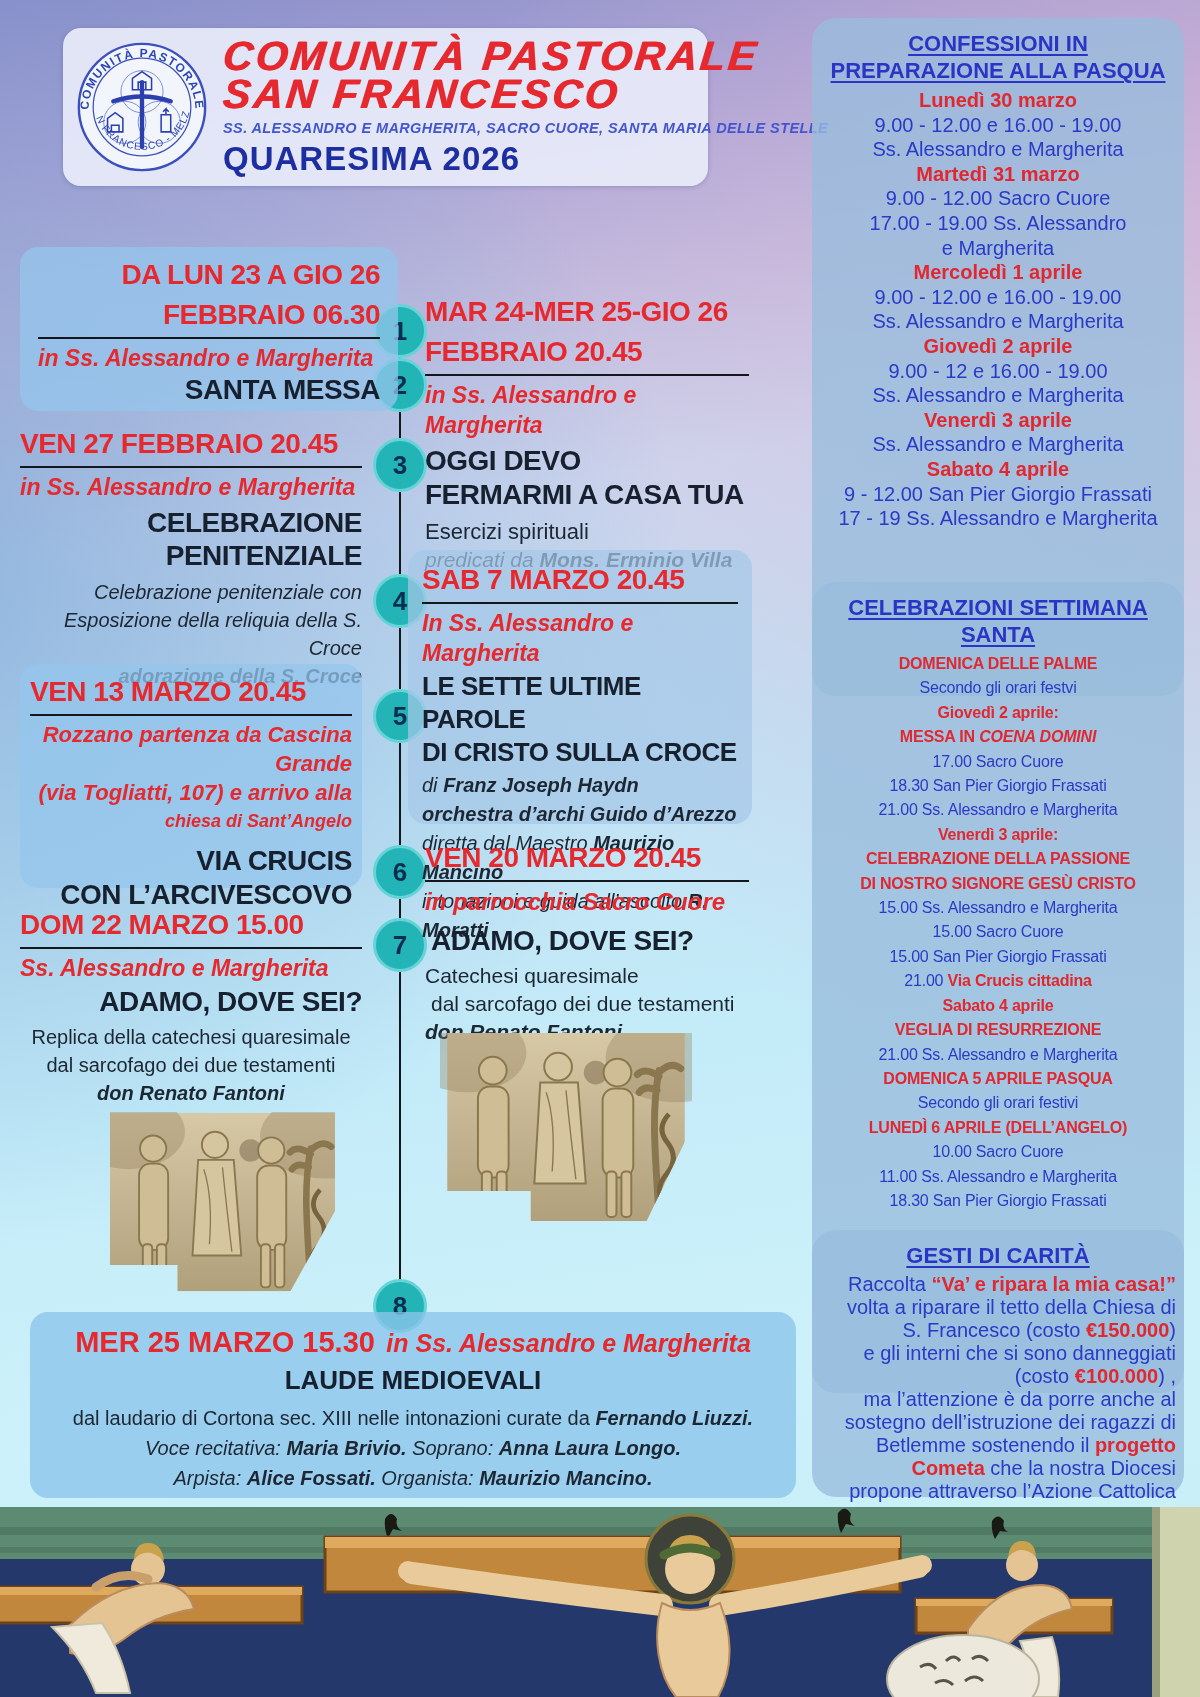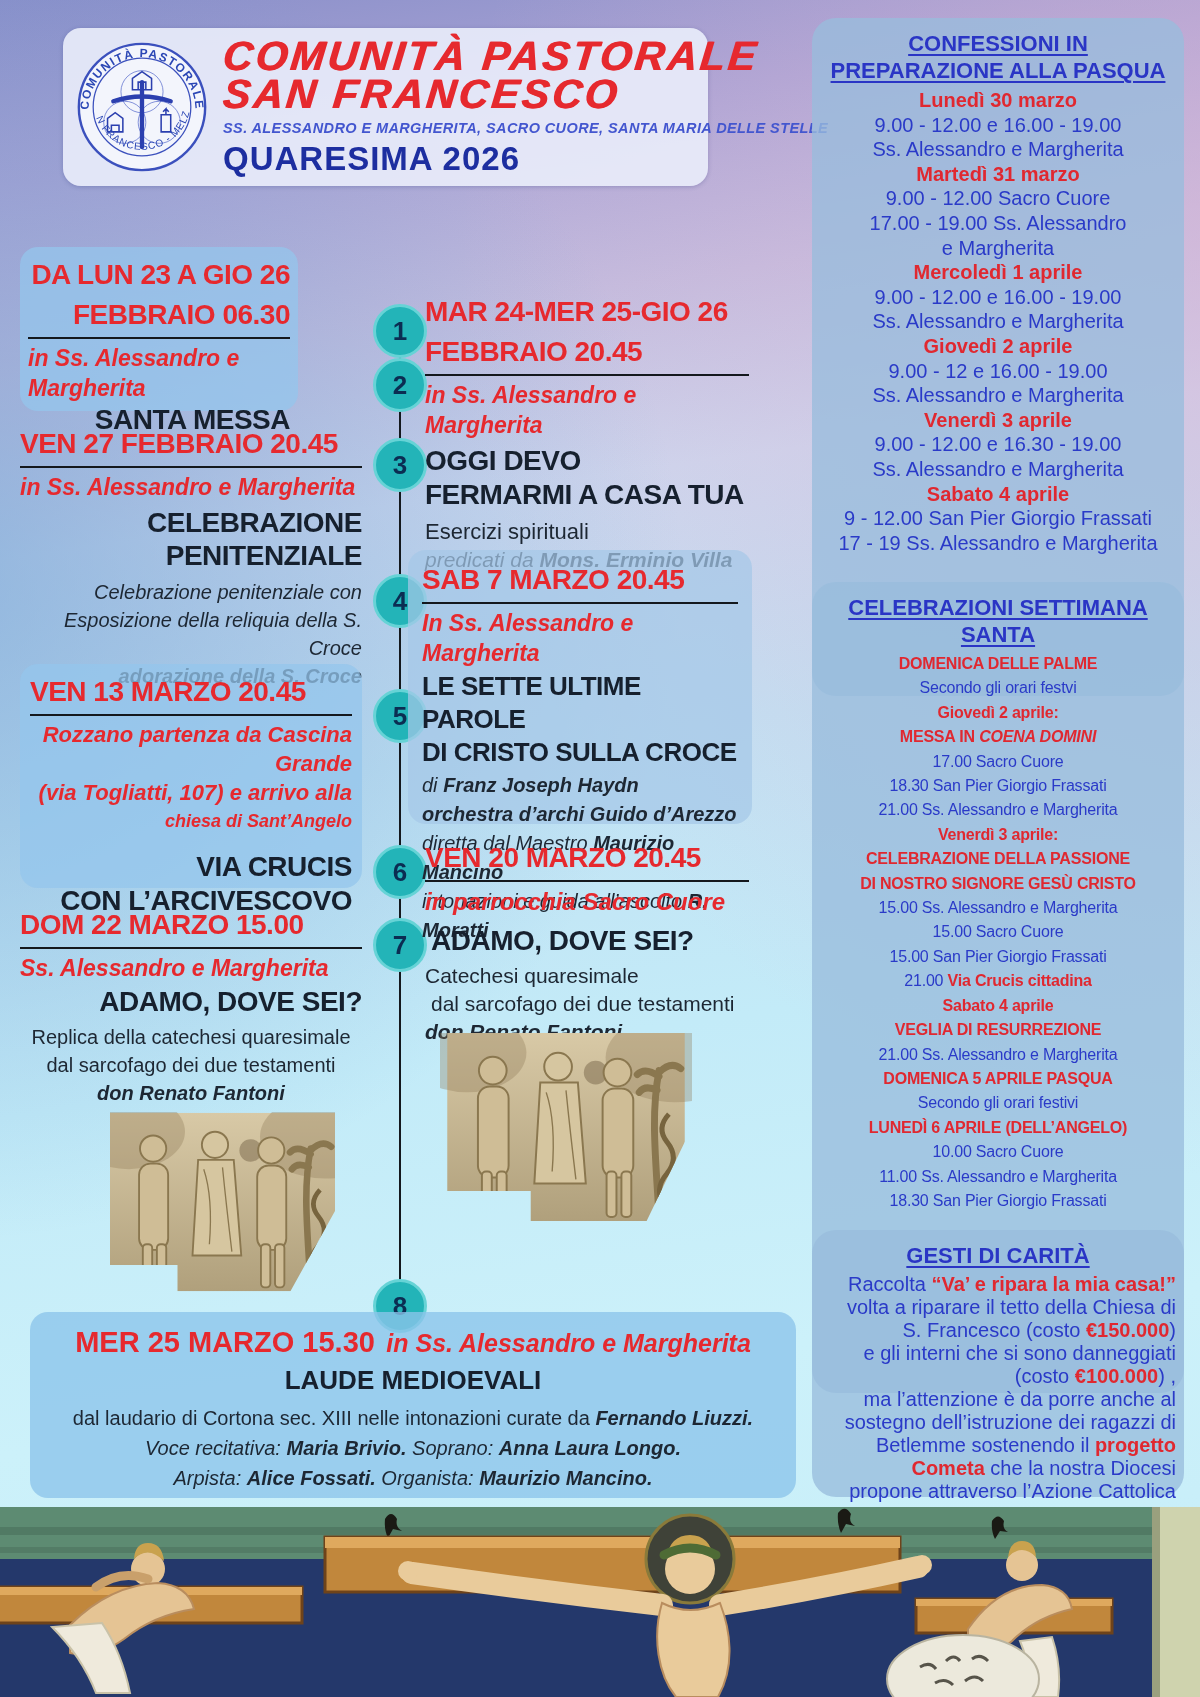--- a/index.html
+++ b/index.html
@@ -120,21 +120,21 @@
   <div class="abs tl-dot" style="left:373px;top:845px;">
       <span>6</span>
     </div>
   <div class="abs tl-dot" style="left:373px;top:918px;">
       <span>7</span>
     </div>
   <div class="abs tl-dot" style="left:373px;top:1279px;">
       <span>8</span>
     </div>
 
-  <section class="abs card bg-left" style="left:20px;top:247px;width:278px;height:164px;padding:8px 8px;">
+  <section class="abs card bg-left" style="left:20px;top:247px;width:378px;height:164px;padding:8px 18px;">
     <div class="date t-r">DA LUN 23 A GIO 26</div>
     <div class="date t-r">FEBBRAIO 06.30</div>
     <div class="rule"></div>
     <div class="loc">in Ss. Alessandro e Margherita</div>
     <div class="btitle t-r">SANTA MESSA</div>
   </section>
 
   <section class="abs" style="left:20px;top:424px;width:342px;">
     <div class="date">VEN 27 FEBBRAIO 20.45</div>
     <div class="rule"></div>
@@ -145,21 +145,21 @@
     <div class="body it t-r">Esposizione della reliquia della S. Croce</div>
     <div class="body bi t-r">adorazione della S. Croce</div>
   </section>
 
   <section class="abs card bg-left" style="left:20px;top:664px;width:342px;height:224px;padding:8px 10px;">
     <div class="date">VEN 13 MARZO 20.45</div>
     <div class="rule"></div>
     <div class="loc t-r" style="font-size:22px;line-height:29px;">Rozzano partenza da Cascina Grande</div>
     <div class="loc t-r" style="font-size:22px;line-height:29px;">(via Togliatti, 107) e arrivo alla</div>
     <div class="loc t-r" style="font-size:18px;line-height:29px;">chiesa di Sant’Angelo</div>
-    <div class="btitle t-r" style="margin-top:14px;">VIA CRUCIS</div>
+    <div class="btitle t-r" style="margin-top:8px;">VIA CRUCIS</div>
     <div class="btitle t-r">CON L’ARCIVESCOVO</div>
   </section>
 
   <section class="abs" style="left:20px;top:905px;width:342px;">
     <div class="date">DOM 22 MARZO 15.00</div>
     <div class="rule"></div>
     <div class="loc">Ss. Alessandro e Margherita</div>
     <div class="btitle t-r" style="margin-top:2px;">ADAMO, DOVE SEI?</div>
     <div class="body t-c" style="margin-top:4px;">Replica della catechesi quaresimale</div>
     <div class="body t-c">dal sarcofago dei due testamenti</div>
@@ -279,21 +279,20 @@
       <div class="r-time">9.00 - 12.00  Sacro Cuore</div>
       <div class="r-time">17.00 - 19.00 Ss. Alessandro</div>
       <div class="r-time">e Margherita</div>
       <div class="r-day">Mercoledì 1 aprile</div>
       <div class="r-time">9.00 - 12.00 e 16.00 - 19.00</div>
       <div class="r-time">Ss. Alessandro e Margherita</div>
       <div class="r-day">Giovedì 2 aprile</div>
       <div class="r-time">9.00 - 12 e 16.00 - 19.00</div>
       <div class="r-time">Ss. Alessandro e Margherita</div>
       <div class="r-day">Venerdì 3 aprile</div>
-      <div class="r-time">9.00 - 12.00 e 16.30 - 19.00</div>
       <div class="r-time">Ss. Alessandro e Margherita</div>
       <div class="r-day">Sabato 4 aprile</div>
       <div class="r-time">9 - 12.00 San Pier Giorgio Frassati</div>
       <div class="r-time">17 - 19 Ss. Alessandro e Margherita</div>
     </div>
   </section>
 
   <section class="abs rcard bg-right" style="top:582px;height:811px;">
     <div class="rtitle">CELEBRAZIONI  SETTIMANA SANTA</div>
     <div class="rows-hw" style="margin-top:4px;">

